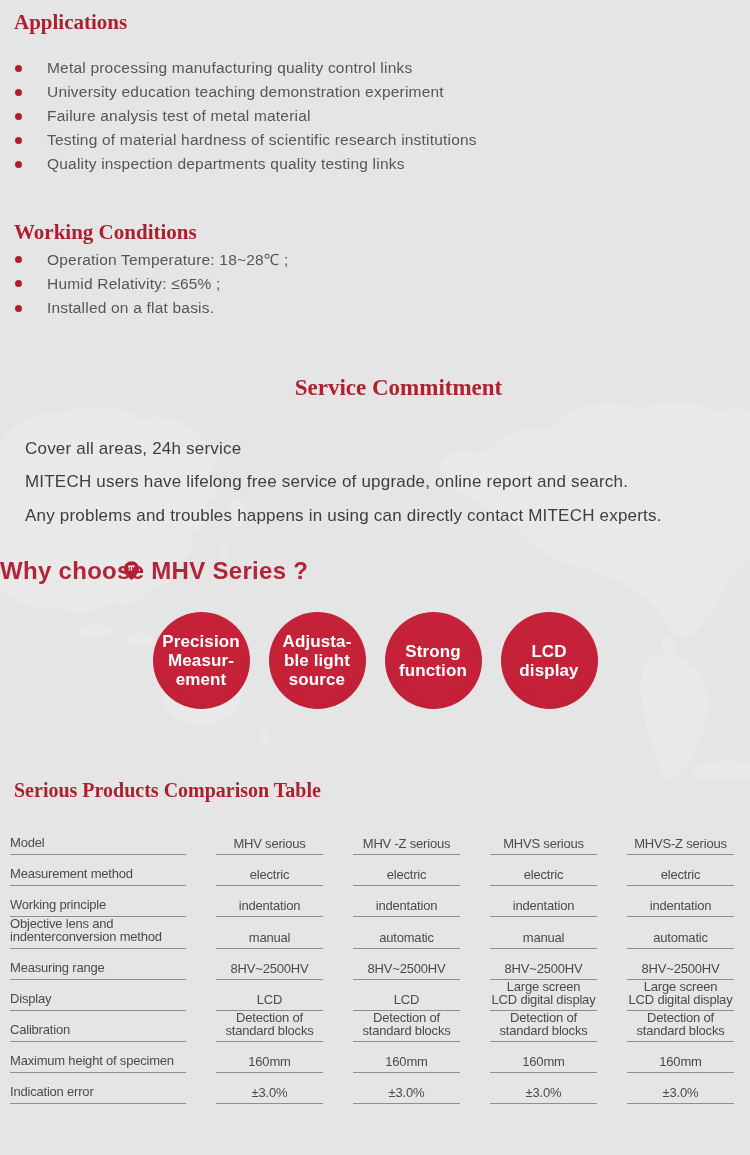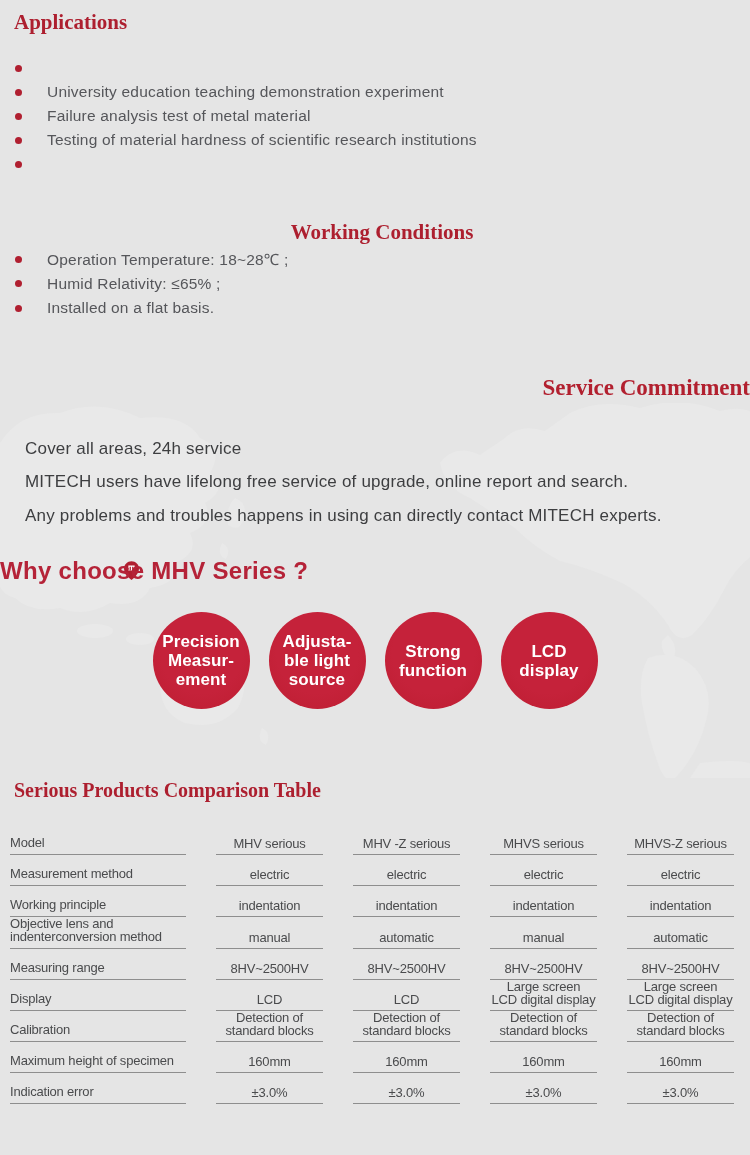--- a/index.html
+++ b/index.html
@@ -6,24 +6,24 @@
   .page{
     width:750px;height:1155px;position:relative;overflow:hidden;background:#e5e5e5;
     font-family:"Liberation Sans",sans-serif;color:#4d4e52;
   }
   
   .sec-heading{
     font-family:"Liberation Serif",serif;font-weight:700;color:#ad1f2f;
     font-size:21px;line-height:28px;margin:0;padding:0 0 0 14px;
   }
   .apps .sec-heading{padding-top:8px;}
-  .working .sec-heading{margin-top:42px;text-align:center;}
+  .working .sec-heading{margin-top:42px;}
   .service-heading{
     font-family:"Liberation Serif",serif;font-weight:700;color:#b2202f;
-    font-size:23px;line-height:30px;margin:52px 0 0 0;text-align:right;padding-left:47px;
+    font-size:23px;line-height:30px;margin:52px 0 0 0;text-align:center;padding-left:47px;
   }
   .comparison .sec-heading{font-size:20px;line-height:26px;padding-top:2px;}
   
   .bullets{list-style:none;margin:20px 0 0 0;padding:0;}
   .bullets li{display:flex;align-items:center;height:24px;padding-left:15px;
     font-size:15.5px;letter-spacing:.2px;color:#55565a;}
   .working .bullets{margin-top:1px;}
   .working .bullets li{height:24.5px;}
   .bullet{width:7px;height:7px;border-radius:50%;background:#b01f30;margin-right:25px;flex:none;}
   
@@ -57,35 +57,37 @@
 </head>
 <body>
 
 <div class="page">
 
   <section class="apps">
     <h2 class="sec-heading">Applications</h2>
     <ul class="bullets">
       <li>
           <span class="bullet"></span>
+          <span>Metal processing manufacturing quality control links</span>
         </li>
       <li>
           <span class="bullet"></span>
           <span>University education teaching demonstration experiment</span>
         </li>
       <li>
           <span class="bullet"></span>
           <span>Failure analysis test of metal material</span>
         </li>
       <li>
           <span class="bullet"></span>
           <span>Testing of material hardness of scientific research institutions</span>
         </li>
       <li>
           <span class="bullet"></span>
+          <span>Quality inspection departments quality testing links</span>
         </li>
     </ul>
   </section>
 
   <section class="working">
     <h2 class="sec-heading">Working Conditions</h2>
     <ul class="bullets">
       <li>
           <span class="bullet"></span>
           <span>Operation Temperature:  18~28℃ ;</span>

